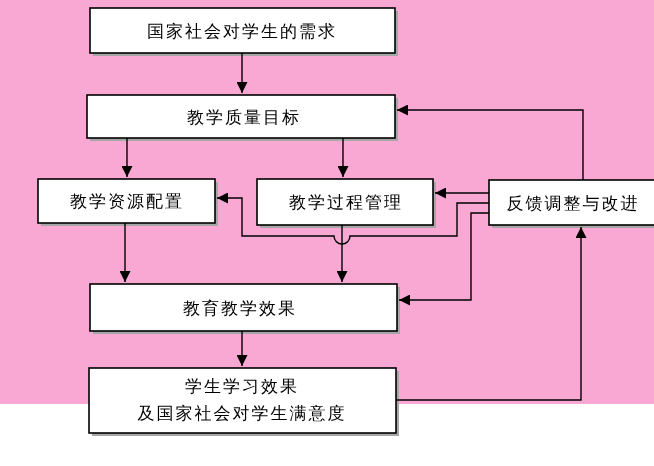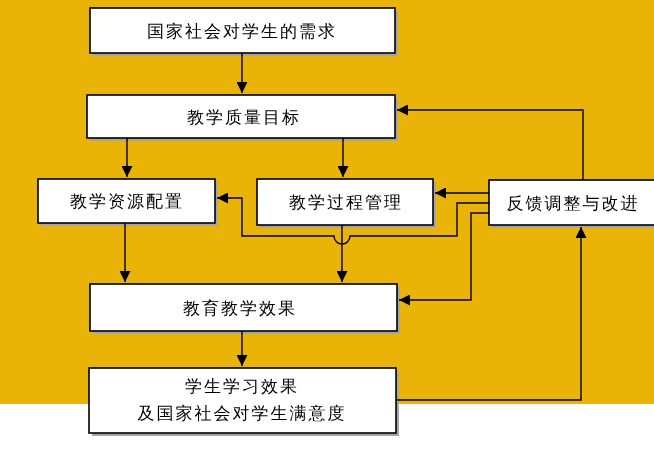--- a/index.html
+++ b/index.html
@@ -8,21 +8,21 @@
     background: #ffffff;
     width: 654px;
     height: 466px;
     overflow: hidden;
     font-family: "DejaVu Sans", sans-serif;
   }
   .stage {
     position: relative;
     width: 654px;
     height: 404px;
-    background: #eab308;
+    background: #f9a8d4;
   }
   svg { display: block; }
   .shadow { fill: #a6a6a6; stroke: none; }
   .box    { fill: #ffffff; stroke: #000000; stroke-width: 1.6; }
   .edge   { fill: none; stroke: #000000; stroke-width: 1.4; }
   .lbl {
     fill: #000000;
     font-family: "DejaVu Sans", sans-serif;
     font-size: 17px;
     letter-spacing: 2px;

